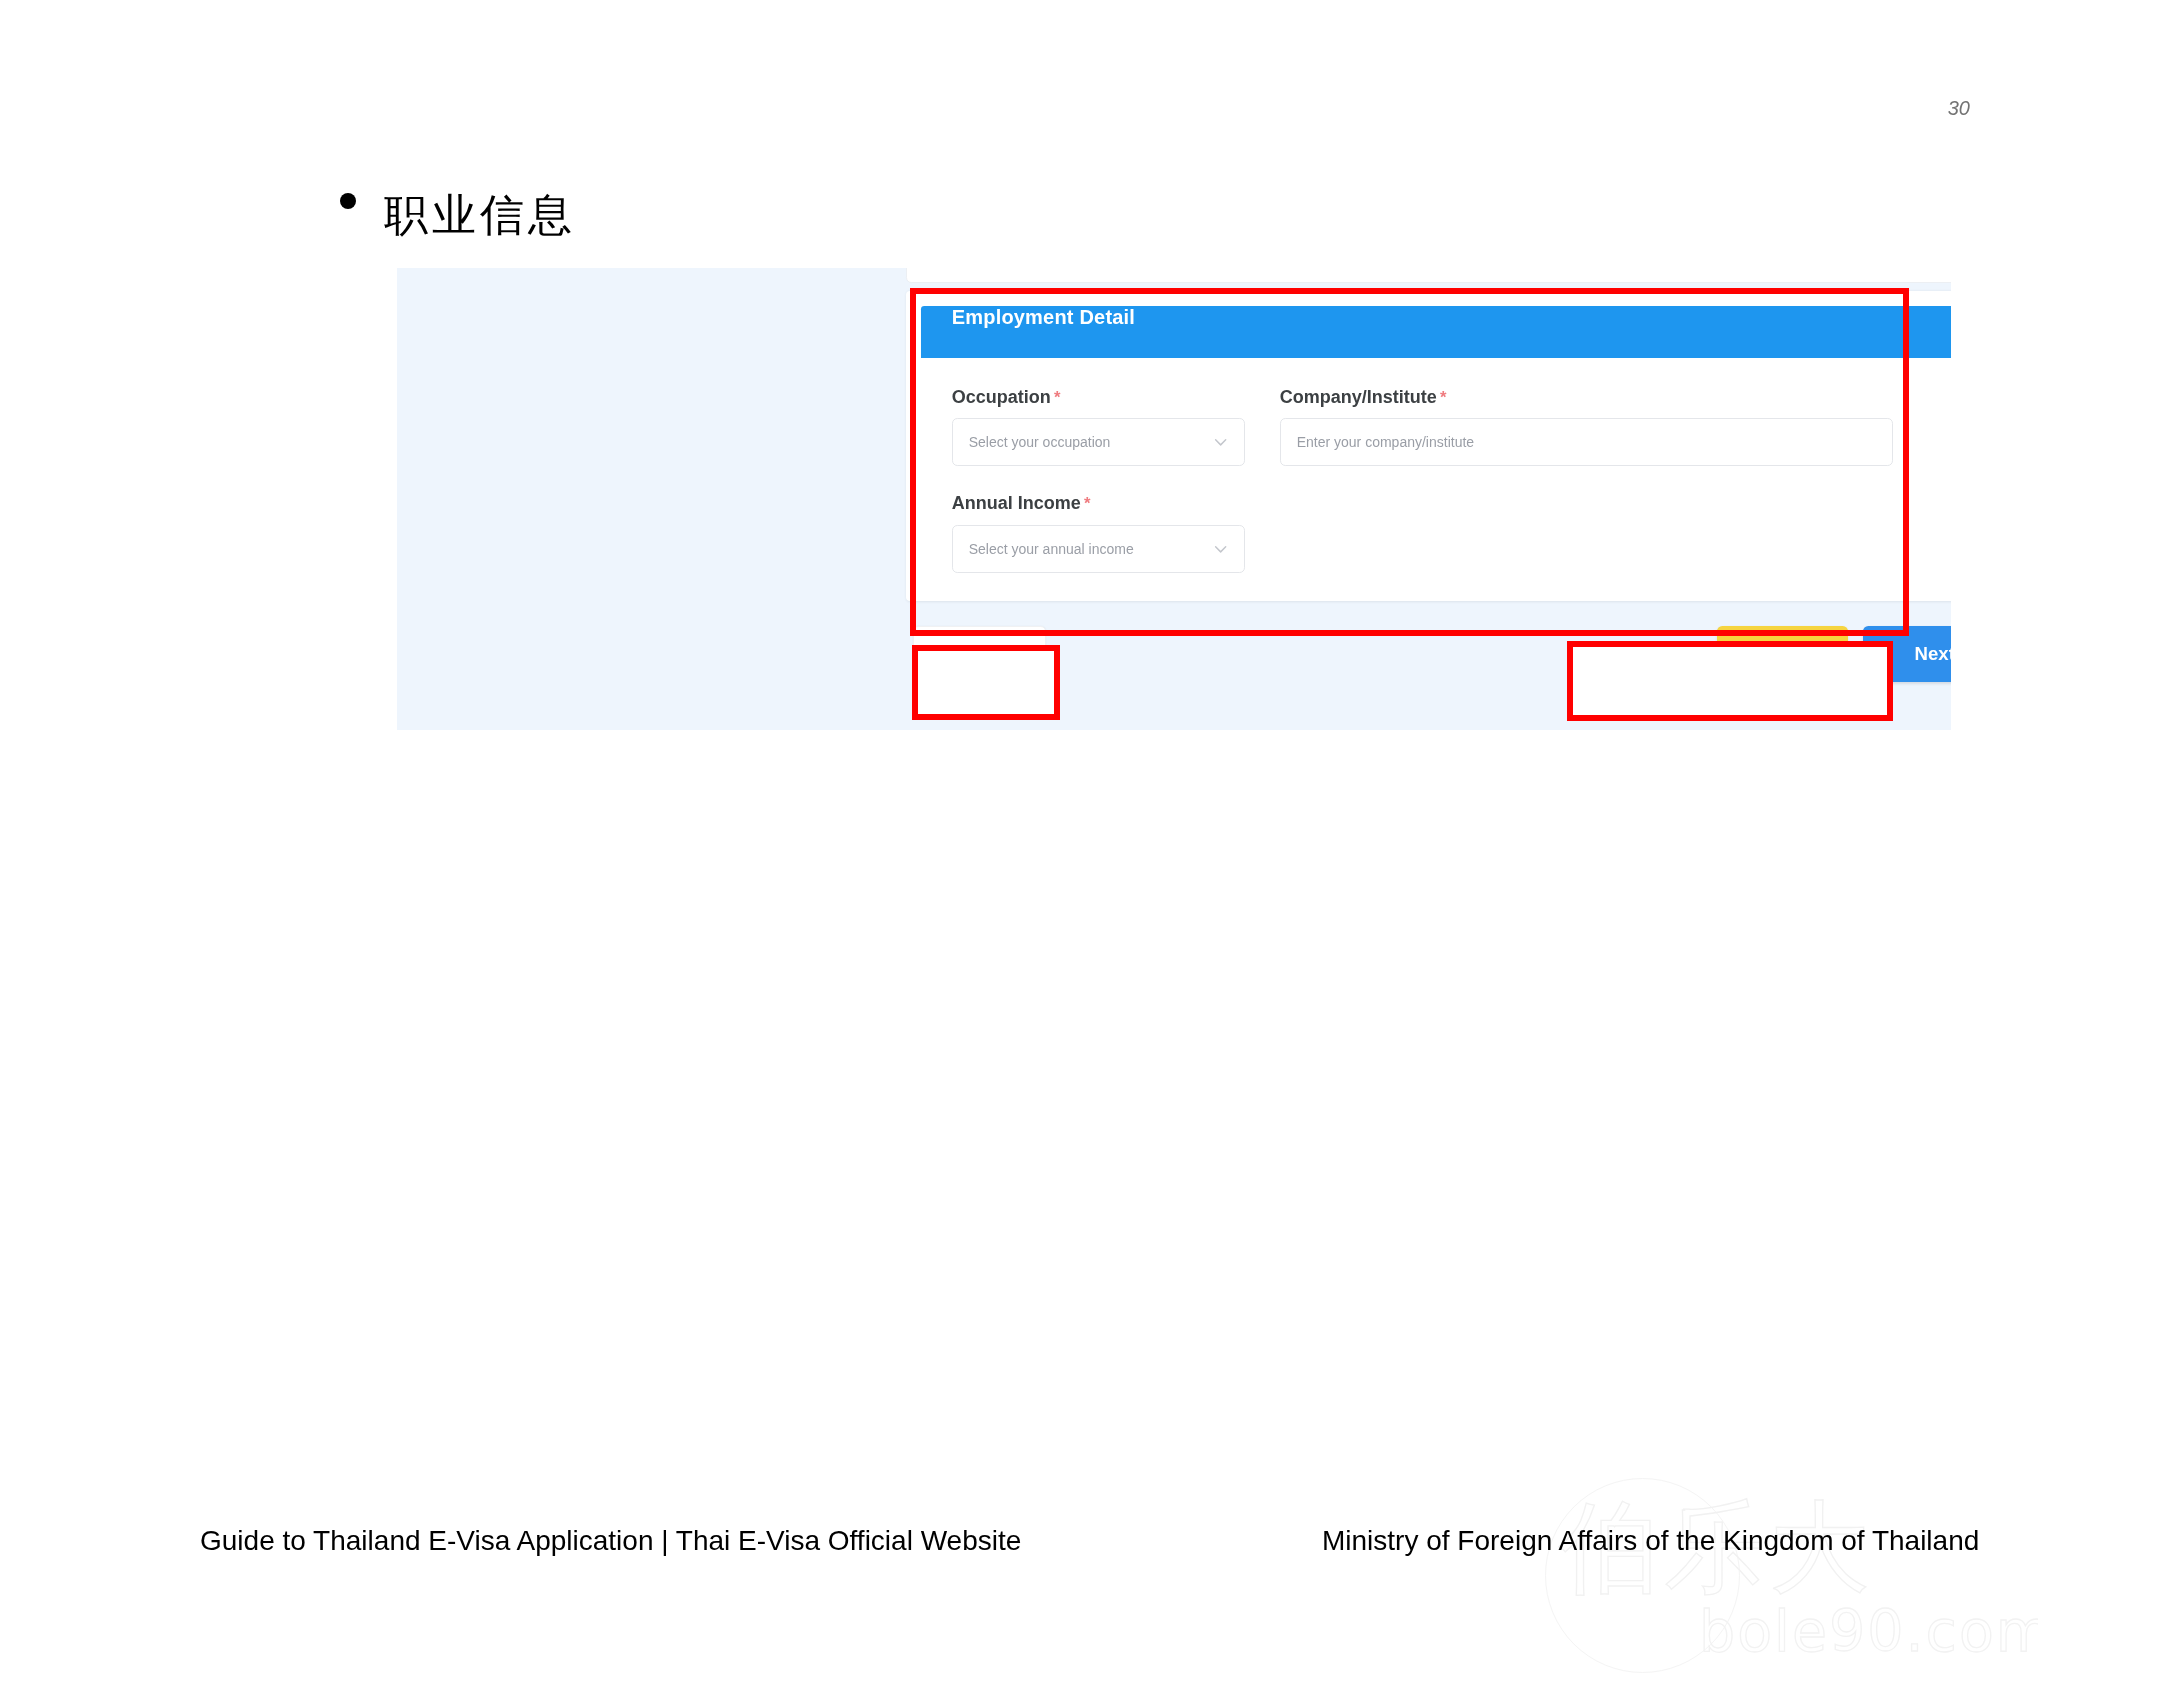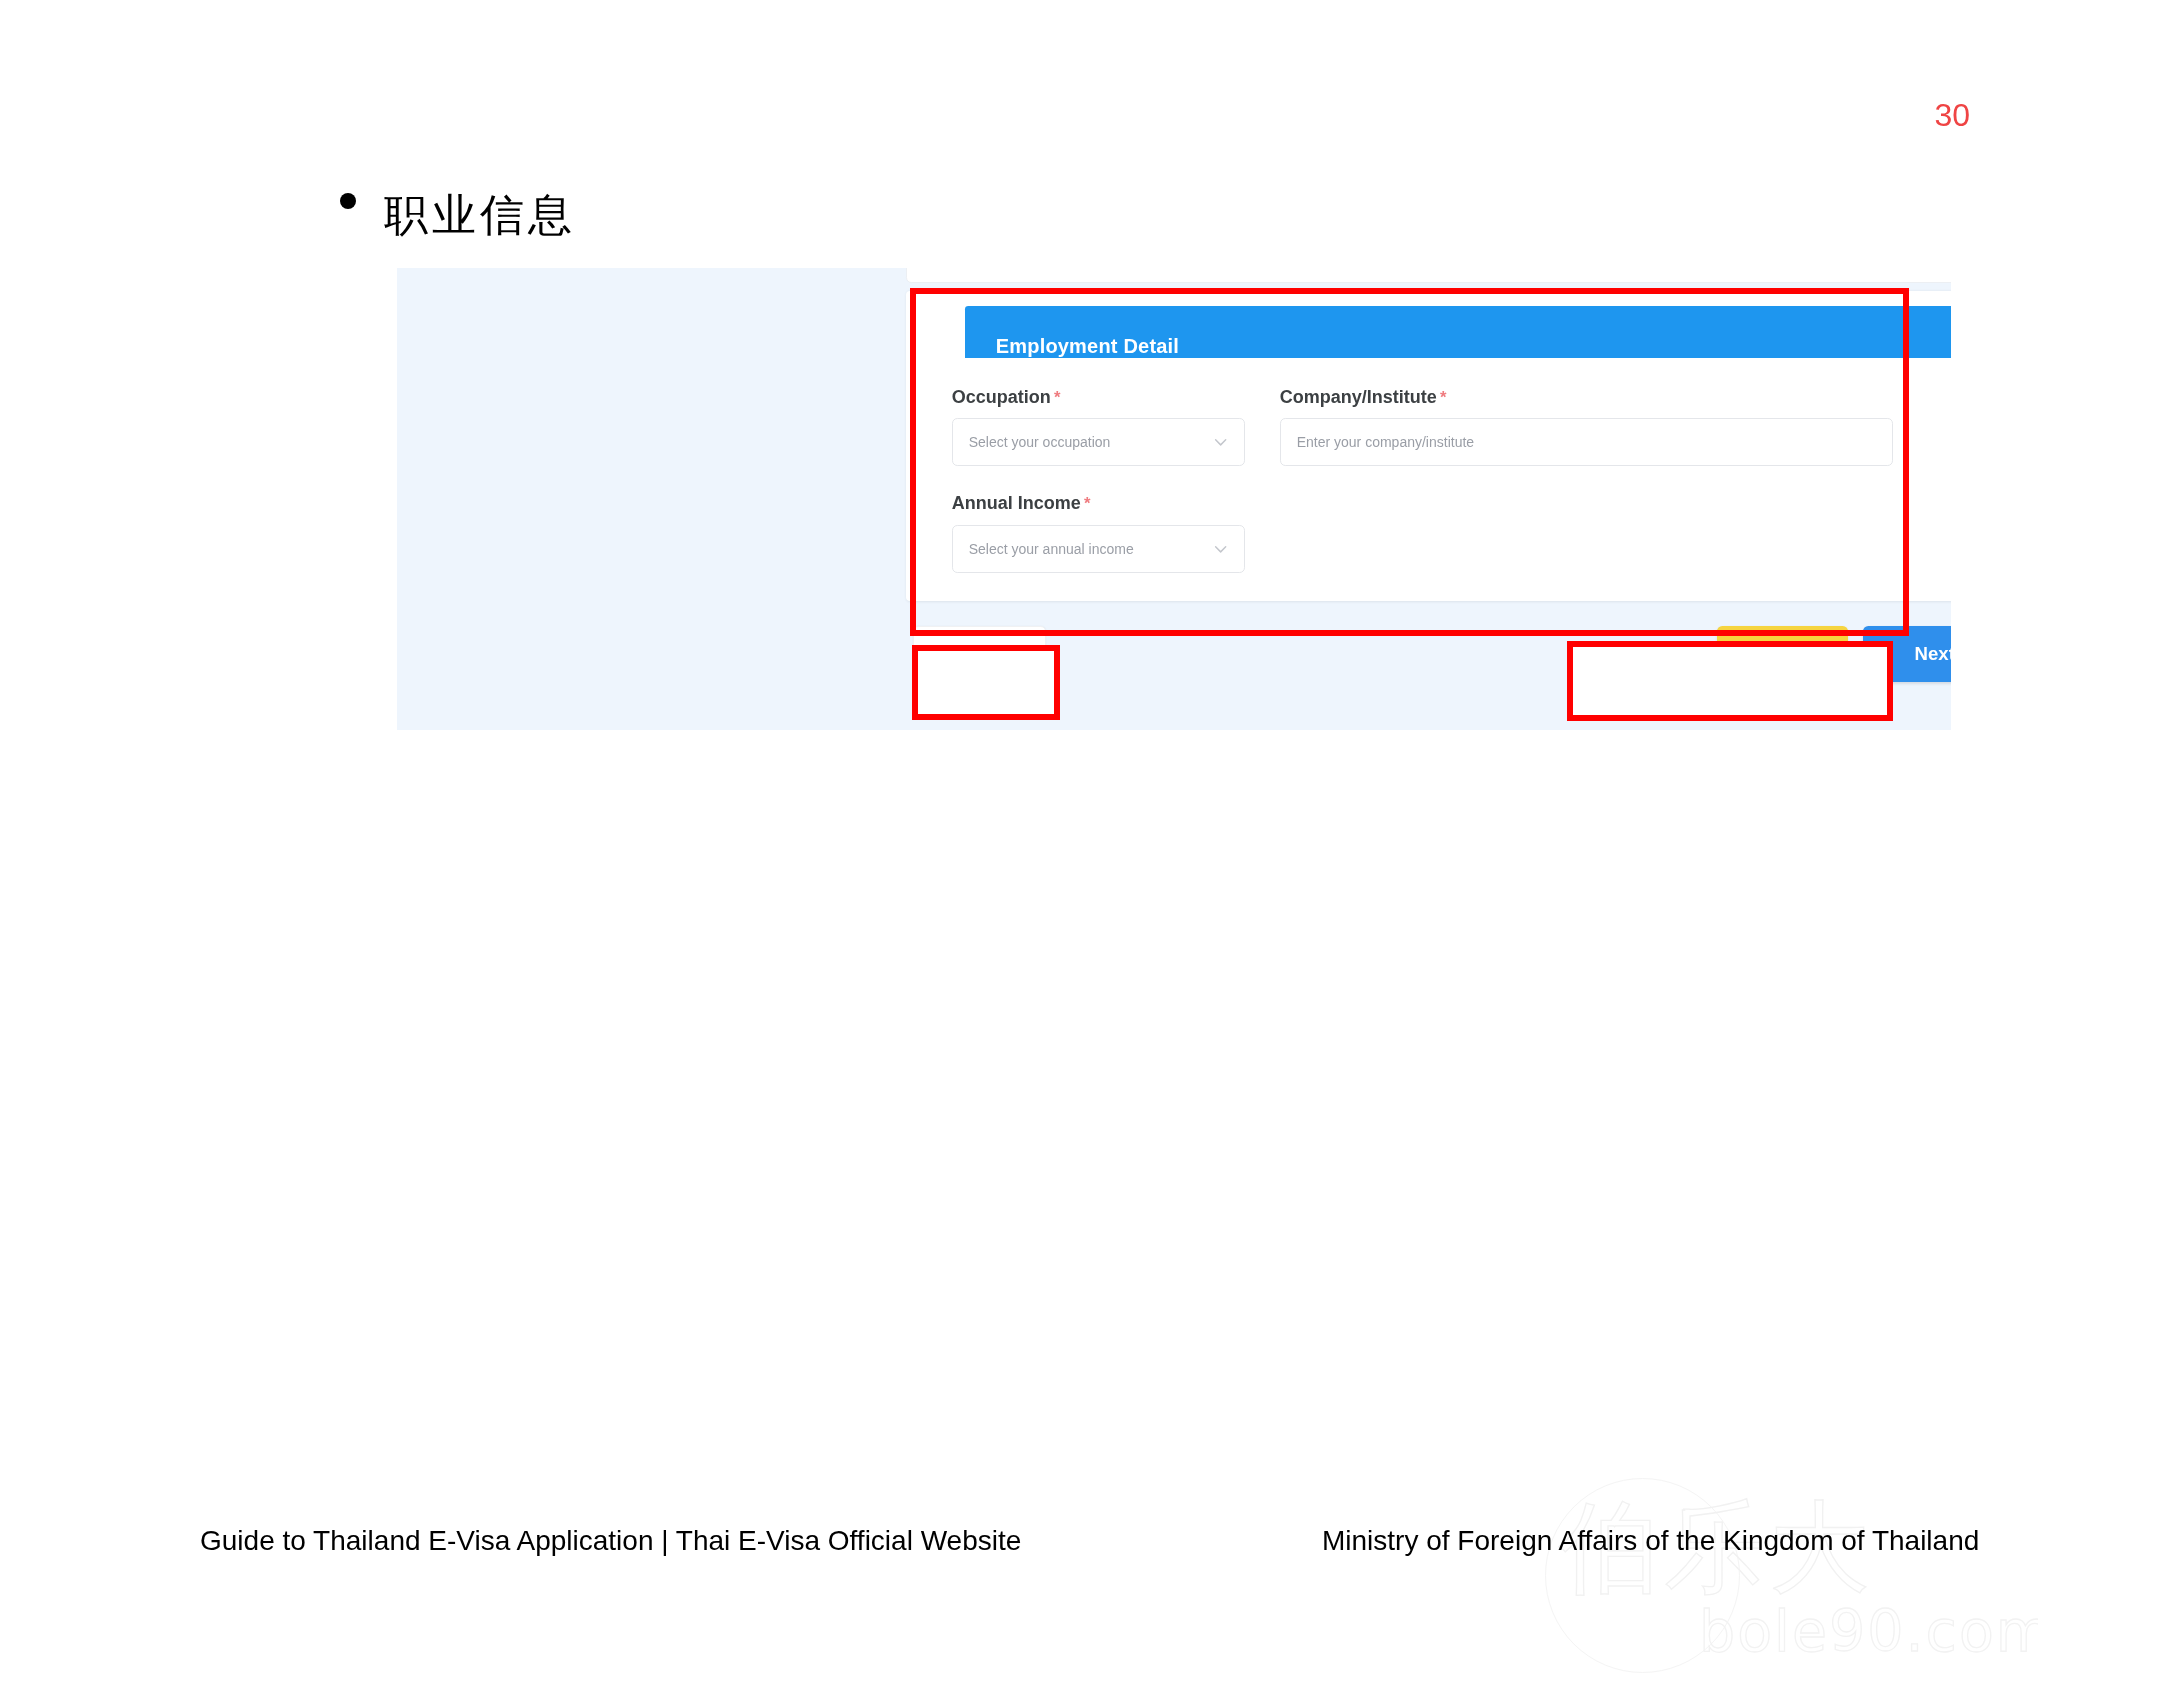--- a/index.html
+++ b/index.html
@@ -13,23 +13,24 @@
     font-family: "Liberation Sans", sans-serif;
     position: relative;
     overflow: hidden;
   }
 
   
   .page-number {
     position: absolute;
     top: 97px;
     right: 213px;
-    font-size: 32px;
-    color: #ef4444;
+    font-size: 20px;
+    color: #737373;
     font-family: "Liberation Sans", sans-serif;
+    font-style: italic;
   }
 
   
   .bullet-row {
     position: absolute;
     left: 340px;
     top: 193px;
     display: flex;
     align-items: flex-start;
   }
@@ -96,24 +97,23 @@
   
   .card-header {
     position: absolute;
     left: 8px;
     top: 8px;
     right: 8px;
     height: 52px;
     background: #1e96ef;
     border-radius: 3.3px 3.3px 0 0;
     display: flex;
-    align-items: flex-end;
+    align-items: flex-start;
     padding-left: 31px;
     box-sizing: border-box;
-    margin-left: 44px;
   }
   .card-header-title {
     color: #ffffff;
     font-size: 20px;
     font-weight: bold;
     letter-spacing: 0.2px;
   }
 
   
   .card-body {

